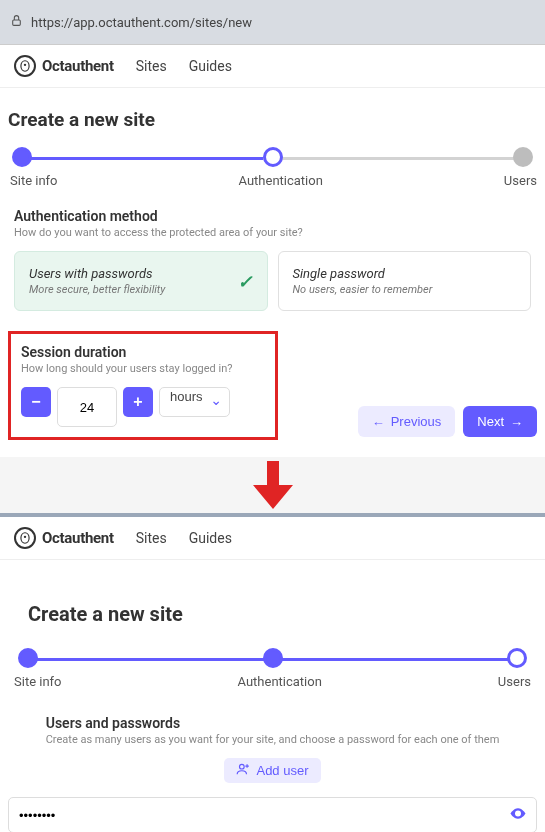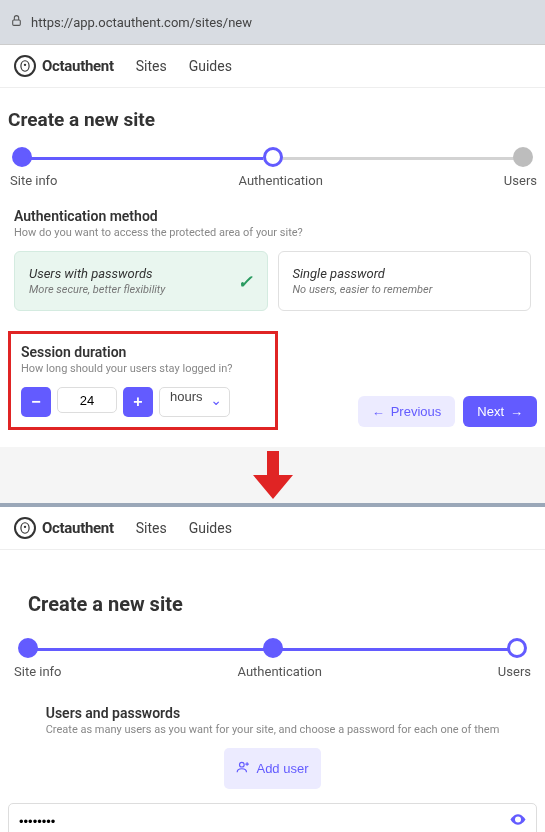--- a/index.html
+++ b/index.html
@@ -88,21 +88,21 @@
     border: 3px solid #e02424; padding: 10px; width: 270px;
   }
   .session-controls { display: flex; gap: 6px; margin-top: 8px; }
   .sqbtn {
     width: 30px; height: 30px; border-radius: 5px;
     background: #635bff; color: #fff; border: none;
     display: flex; align-items: center; justify-content: center;
     cursor: pointer; font-size: 16px; font-weight: bold;
   }
   .numfield {
-    width: 60px; height: 26px; border: 1px solid #ddd; border-radius: 5px;
+    width: 60px; height: 40px; border: 1px solid #ddd; border-radius: 5px;
     text-align: center; font-size: 13px;
   }
   .unit-select {
     height: 30px; border: 1px solid #ddd; border-radius: 5px;
     padding: 0 26px 12px 10px; font-size: 13px; color: #444;
     appearance: none; background: #fff;
     position: relative;
   }
   .select-wrap { position: relative; display: inline-block; }
   .select-wrap::after {
@@ -136,21 +136,21 @@
     margin: 4px 0 26px; color: #555; font-size: 13px;
   }
   .users-row {
     display: flex; align-items: center; justify-content: space-between;
     gap: 12px;
     flex-direction: column;
   }
   .adduser {
     color: #635bff; background: #ecebff;
     border: none; border-radius: 5px;
-    padding: 12px 12px; font-size: 13px; cursor: pointer;
+    padding: 4px 12px; font-size: 13px; cursor: pointer;
     display: inline-flex; align-items: center; gap: 6px;
   }
   .input-row {
     display: flex; gap: 50px; margin-top: 14px;
   }
   .textin {
     height: 36px; border: 1px solid #ddd; border-radius: 5px;
     padding: 0 10px; font-size: 13px; background: #fff;
   }
   .pwwrap { position: relative; flex: 1; }

